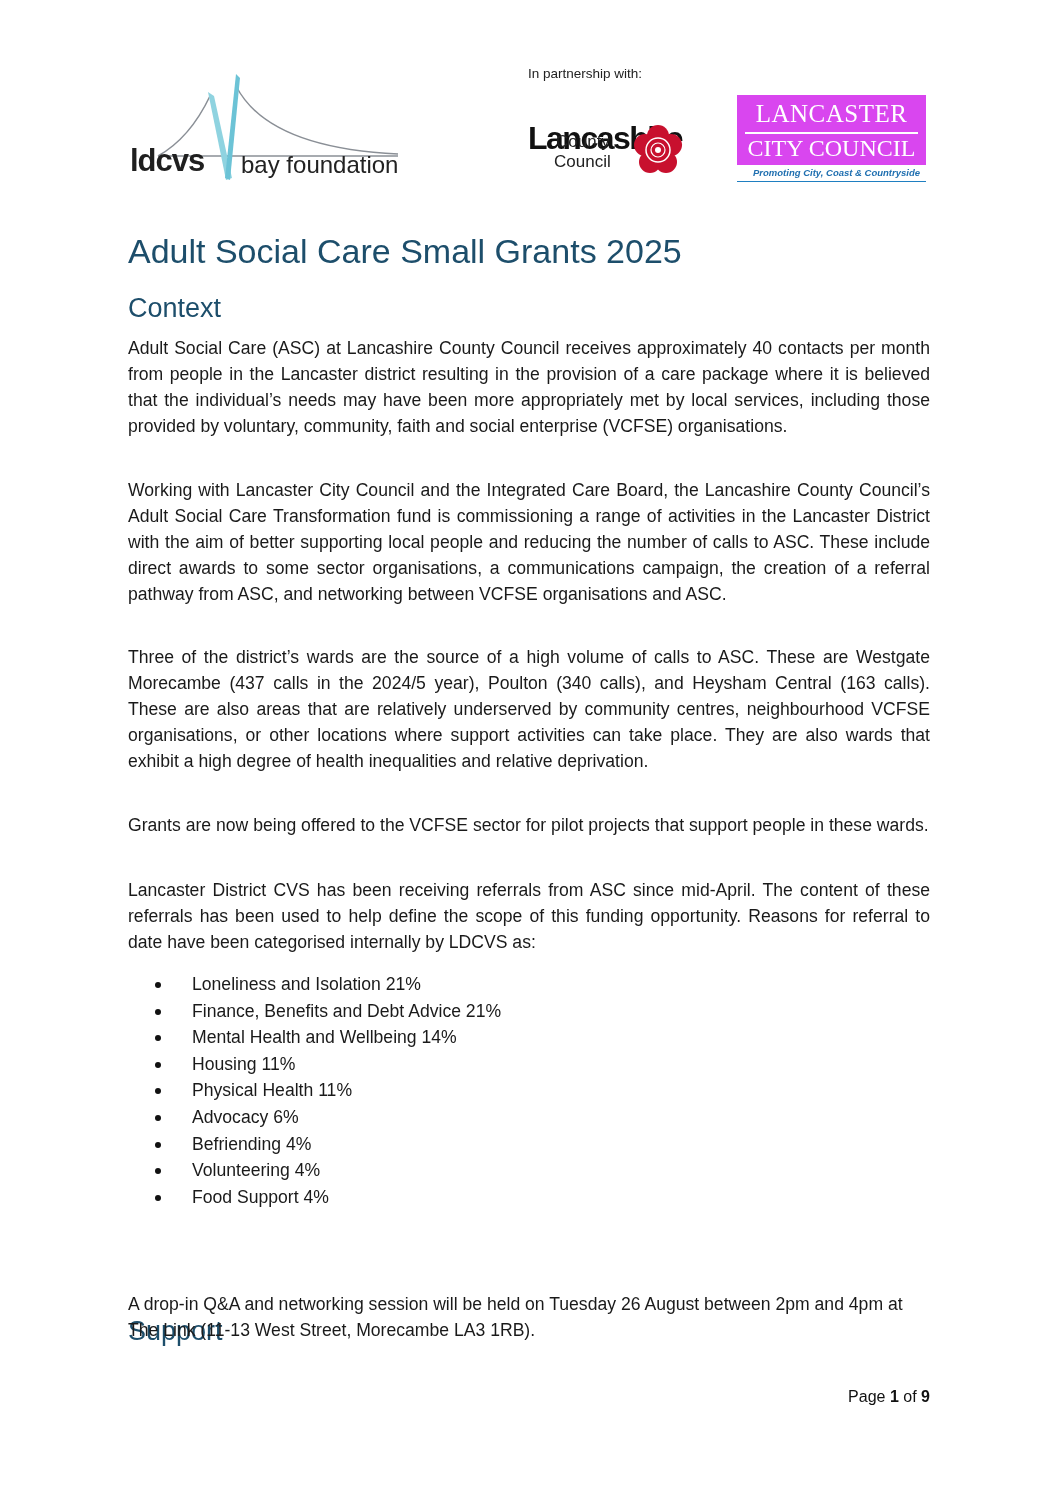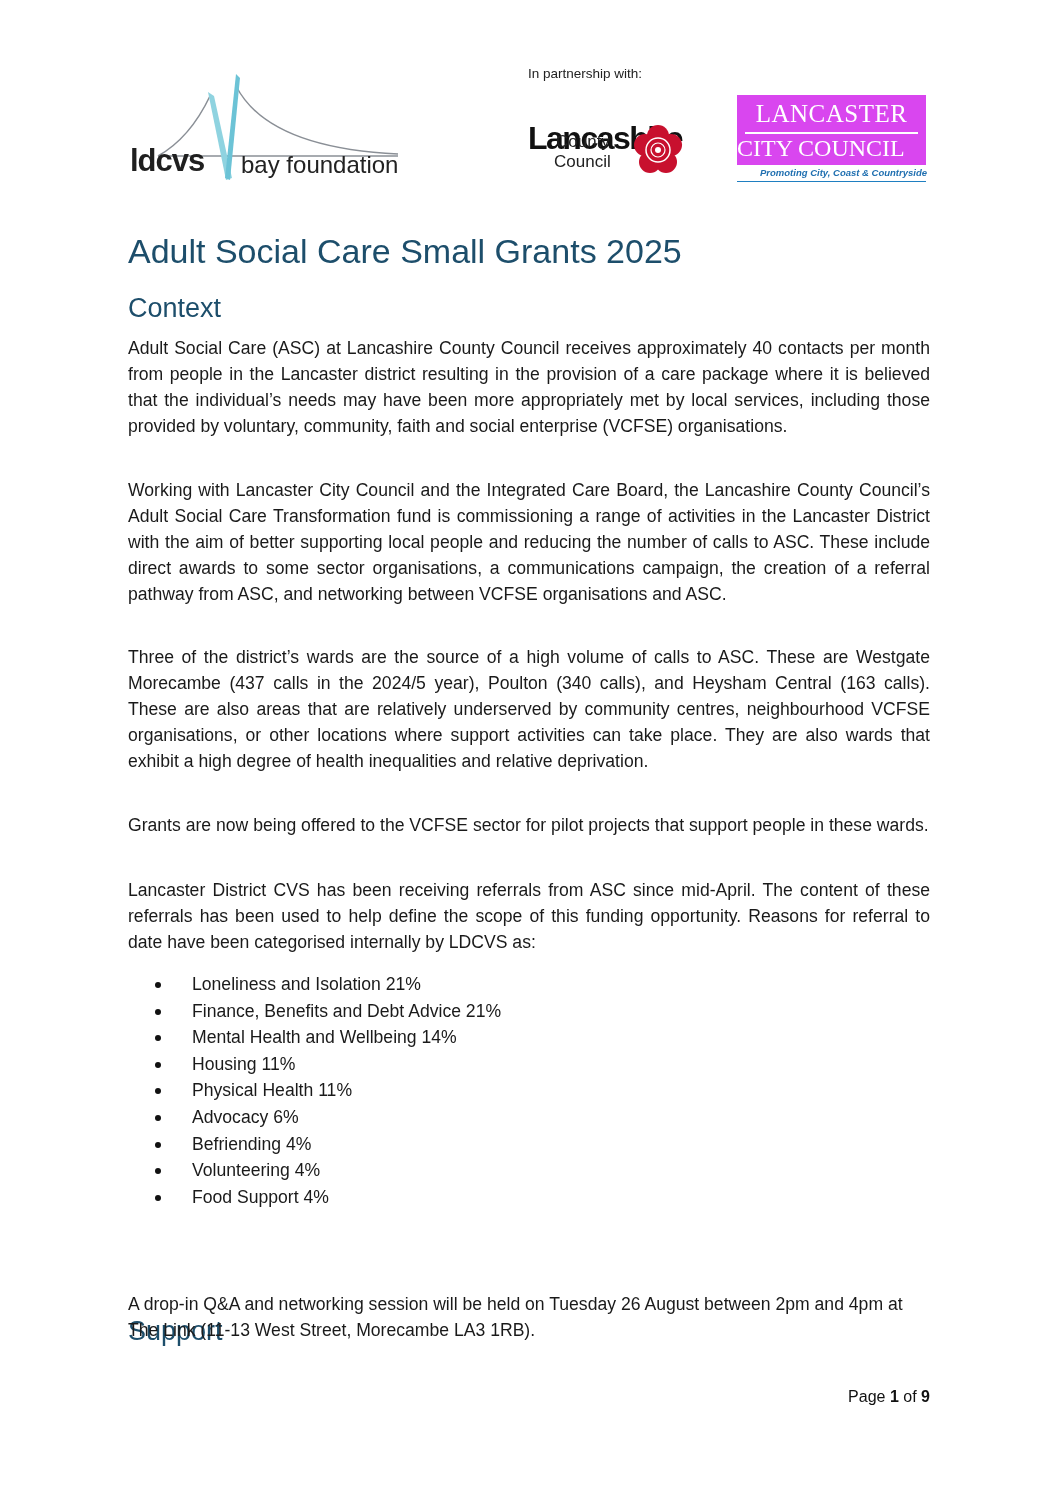--- a/index.html
+++ b/index.html
@@ -20,23 +20,23 @@
                letter-spacing: -1.5px; color: #111; margin-top: 28px; }
   .lcc-sub1 { position: absolute; left: 30px; top: 40px; font-size: 17px; color: #222; }
   .lcc-sub2 { position: absolute; left: 28px; top: 60px; font-size: 17px; color: #222; }
   .rose { position: absolute; left: 104px; top: 30px; width: 56px; height: 56px; }
 
   .city-logo { position: absolute; left: 737px; top: 95px; width: 189px; height: 88px; }
   .city-box { position: absolute; left: 0; top: 0; width: 189px; height: 70px; background: #d946ef; }
   .city-l1 { position: absolute; left: 0; width: 189px; top: 5px; text-align: center;
              font-family: "Liberation Serif", serif; font-size: 25px; color: #ffffff; letter-spacing: 0.5px; }
   .city-rule { position: absolute; left: 8px; width: 173px; top: 37px; height: 2px; background: #ffffff; }
-  .city-l2 { position: absolute; left: 0; width: 189px; top: 40px; 
+  .city-l2 { position: absolute; left: 0; width: 189px; top: 40px; text-align: center;
              font-family: "Liberation Serif", serif; font-size: 24px; color: #ffffff; }
-  .city-tag { position: absolute; left: 12px; width: 189px; top: 72px; text-align: center;
+  .city-tag { position: absolute; left: 5px; width: 189px; top: 72px; text-align: center;
               font-size: 9.5px; font-style: italic; font-weight: bold; color: #1f6fb0; }
   .city-underline { position: absolute; left: 0; width: 189px; top: 86px; height: 1px; background: #1f7fc1; }
 
   
   .h1 { position: absolute; left: 128px; top: 232px; font-size: 34px; color: #1d4e6b; font-weight: normal; }
   .h2 { position: absolute; left: 128px; font-size: 27px; color: #1d4e6b; font-weight: normal; }
 
   
   .para { position: absolute; left: 128px; width: 802px; font-size: 17.6px; line-height: 25.9px;
           text-align: justify; color: #1a1a1a; }

